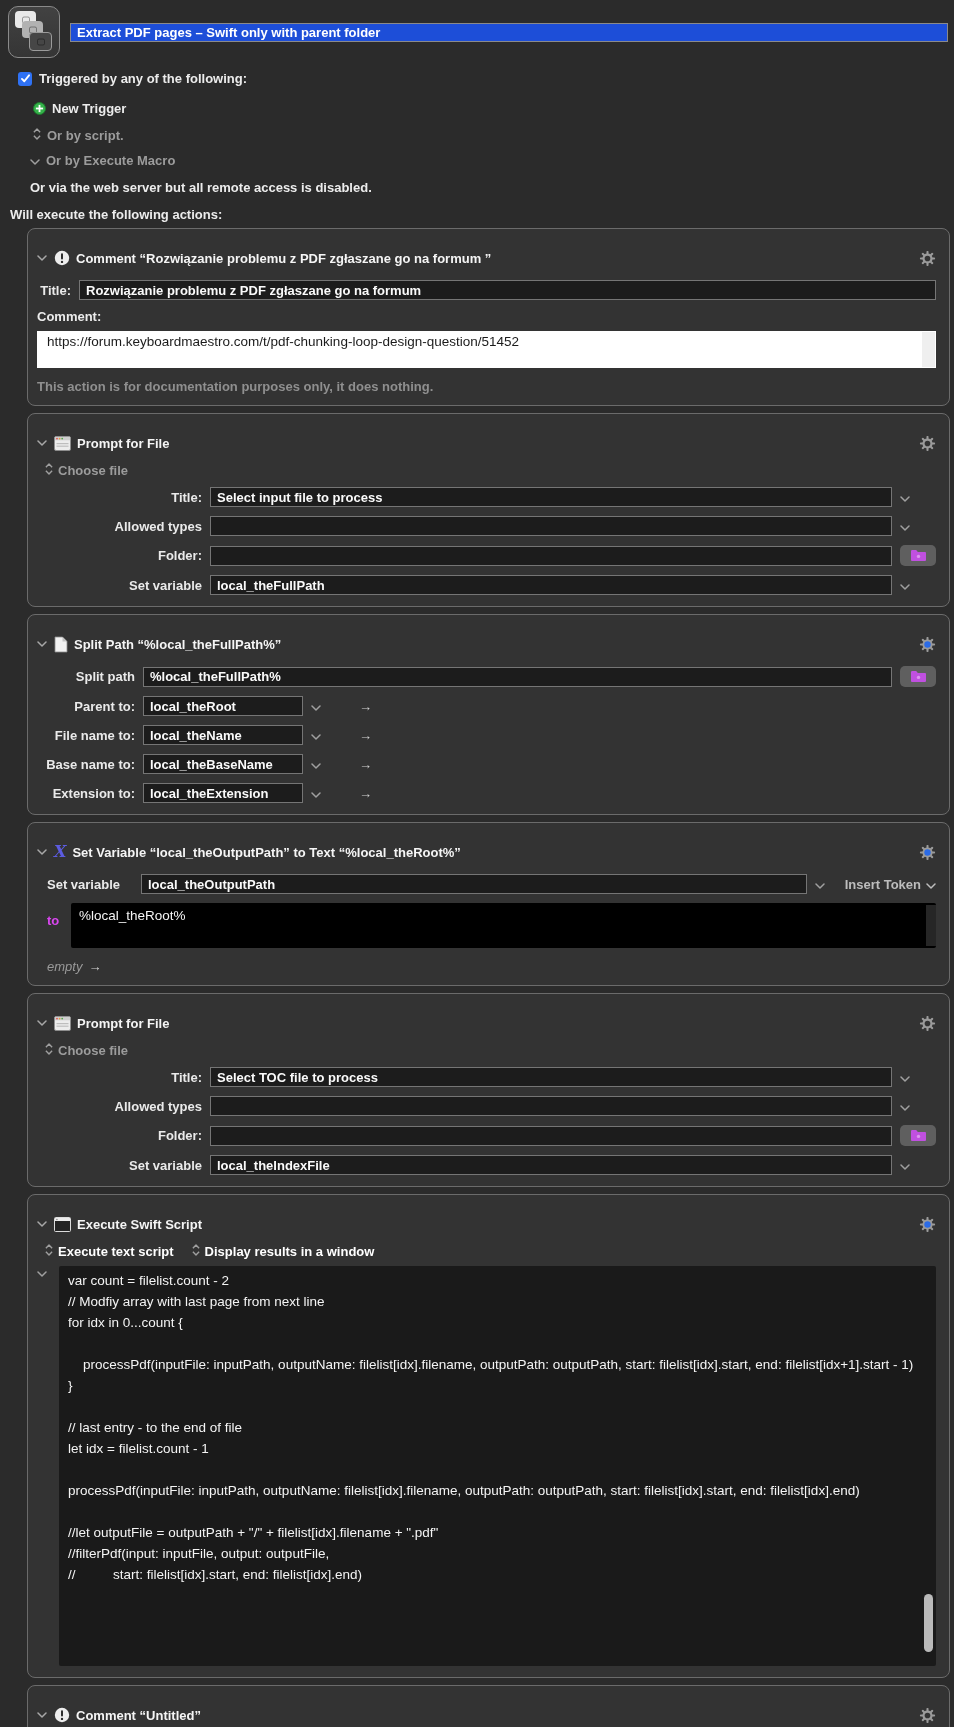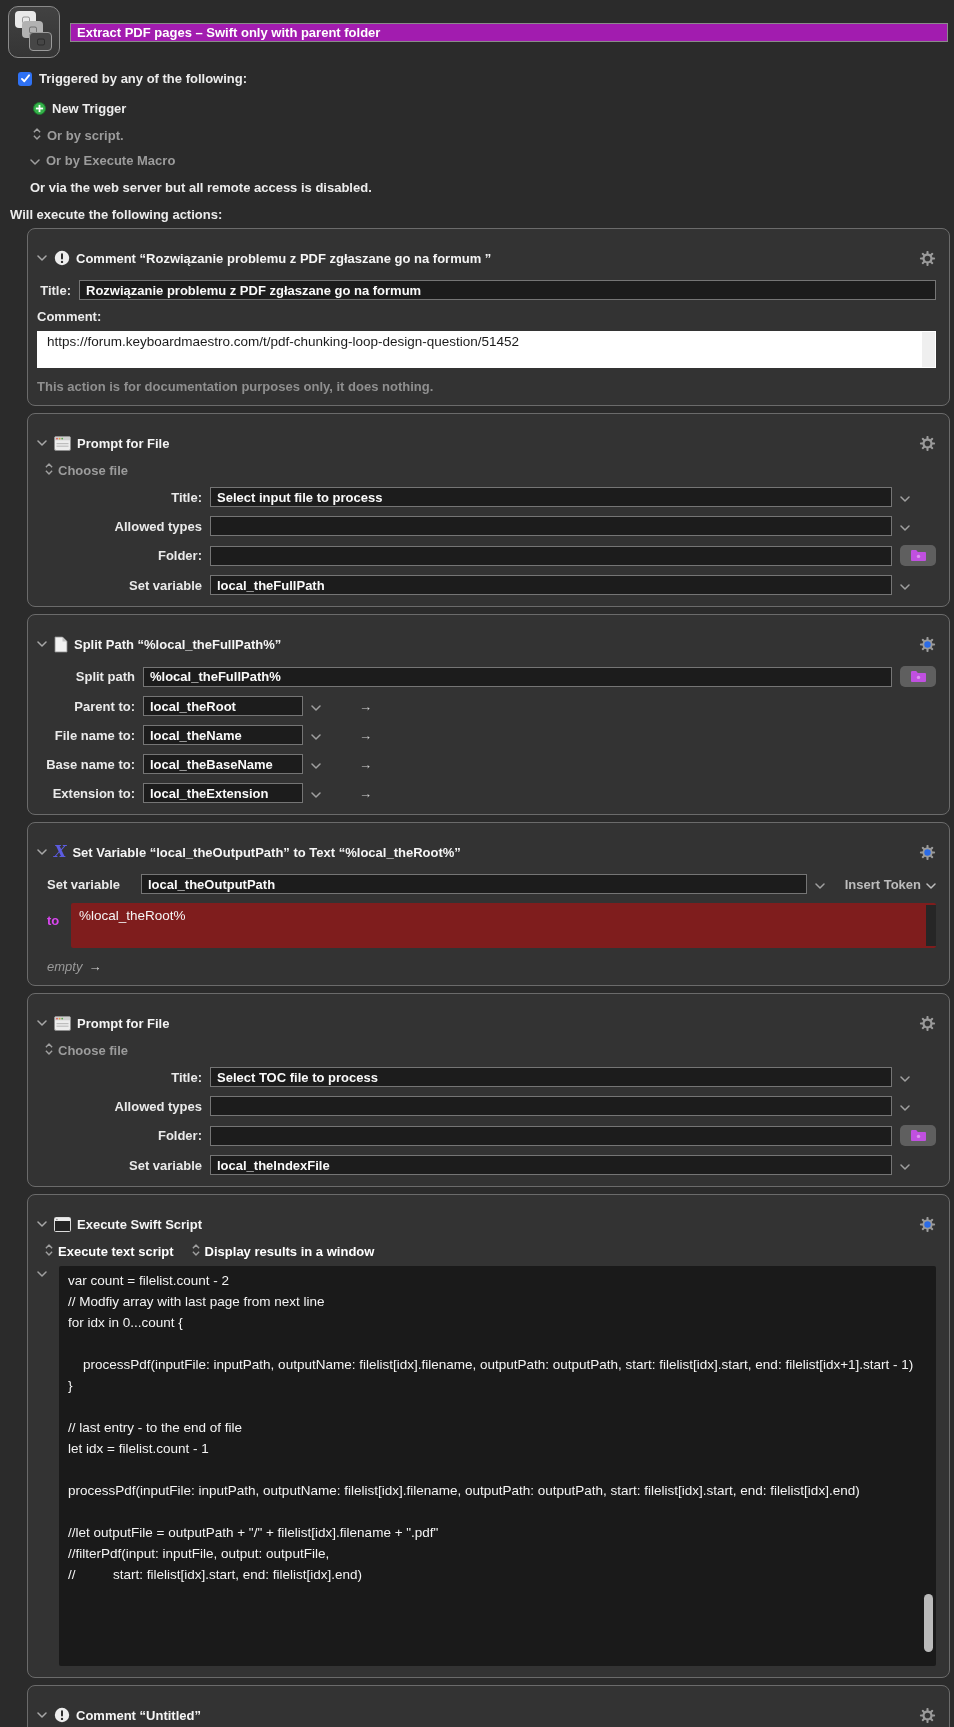--- a/index.html
+++ b/index.html
@@ -8,21 +8,21 @@
   .page{position:relative;width:954px;height:1727px;overflow:hidden}
 
   
   .macro-header{display:flex;align-items:center;padding:6px 6px 0 8px}
   .macro-icon{width:52px;height:52px;border:1px solid #8a8a8a;border-radius:10px;background:linear-gradient(#424242,#353535);position:relative;flex:0 0 auto}
   .key{position:absolute;border-radius:4px}
   .key::after{content:"";position:absolute;left:50%;top:50%;transform:translate(-50%,-50%);width:6px;height:5px;border:1px solid rgba(0,0,0,.35);border-radius:2px}
   .key1{left:6px;top:4px;width:21px;height:17px;background:#e9e9e9}
   .key2{left:13px;top:14px;width:21px;height:17px;background:#b2b2b2}
   .key3{left:20px;top:25px;width:23px;height:19px;background:#464646;border:1px solid #9b9b9b}
-  .macro-title-field{flex:1;margin-left:10px;height:19px;background:#a21caf;border:1px solid #8a8a8a;display:flex;align-items:center;padding:0 6px;color:#fff;white-space:nowrap;overflow:hidden}
+  .macro-title-field{flex:1;margin-left:10px;height:19px;background:#1d4ed8;border:1px solid #8a8a8a;display:flex;align-items:center;padding:0 6px;color:#fff;white-space:nowrap;overflow:hidden}
 
   
   .trig-row{display:flex;align-items:center;gap:7px}
   .row-triggered{margin:13px 0 0 18px}
   .checkbox{width:14px;height:14px;border-radius:3px;background:#2f72f5;display:flex;align-items:center;justify-content:center;flex:0 0 auto}
   .row-newtrigger{margin:15px 0 0 33px;gap:6px}
   .row-orscript{margin:12px 0 0 33px;color:#9c9c9c;gap:6px}
   .row-orexec{margin:10px 0 0 30px;color:#9c9c9c;gap:6px}
   .row-web{margin:12px 4px 0 30px}
   .row-will{margin:12px 0 6px 10px}
@@ -54,21 +54,21 @@
   .sub-label{color:#9c9c9c;margin:7px 0 1px 8px;display:flex;align-items:center;gap:5px}
   .mode-row{display:flex;align-items:center;margin:7px 0 1px 8px;gap:18px}
   .mode-item{display:flex;align-items:center;gap:5px;color:#ffffff}
 
   .white-area{background:#ffffff;height:37px;margin-top:7px;position:relative;padding:3px 20px 0 10px;color:#1b1b1b;font-weight:400;font-size:13.5px;overflow:hidden}
   .white-area::after{content:"";position:absolute;top:1px;bottom:1px;right:1px;width:13px;background:#efefef}
   .note-text{color:#8f8f8f;margin-top:11px}
 
   .to-row{display:flex;align-items:flex-start;margin-top:9px}
   .to-label{width:20px;margin:10px 4px 0 10px;color:#d946ef}
-  .to-area{flex:1;background:#7f1d1d;border-radius:2px;height:45px;padding:5px 8px;color:#f5f5f5;font-weight:400;font-size:13.5px;position:relative;overflow:hidden}
+  .to-area{flex:1;background:#000000;border-radius:2px;height:45px;padding:5px 8px;color:#f5f5f5;font-weight:400;font-size:13.5px;position:relative;overflow:hidden}
   .to-area::after{content:"";position:absolute;top:2px;bottom:2px;right:0;width:10px;background:#262626}
   .empty-row{margin:11px 0 0 10px;color:#9a9a9a;display:flex;align-items:flex-end;gap:6px}
   .empty-word{font-style:italic;font-weight:400}
   .insert-token{display:flex;align-items:center;gap:5px;color:#bdbdbd;margin-left:12px;white-space:nowrap}
 
   .script-wrap{display:flex;margin-top:7px}
   .script-collapse{width:22px;padding-top:5px;display:flex;justify-content:flex-start}
   .script-area{flex:1;background:#1a1a1a;border-radius:2px;height:400px;padding:4px 16px 4px 9px;position:relative;overflow:hidden}
   .script-text{display:block;font-weight:400;font-size:13.5px;line-height:21px;color:#f4f4f4;white-space:pre-wrap;word-wrap:break-word}
   .script-thumb{position:absolute;right:3px;bottom:14px;width:9px;height:58px;border-radius:5px;background:#bababa}

